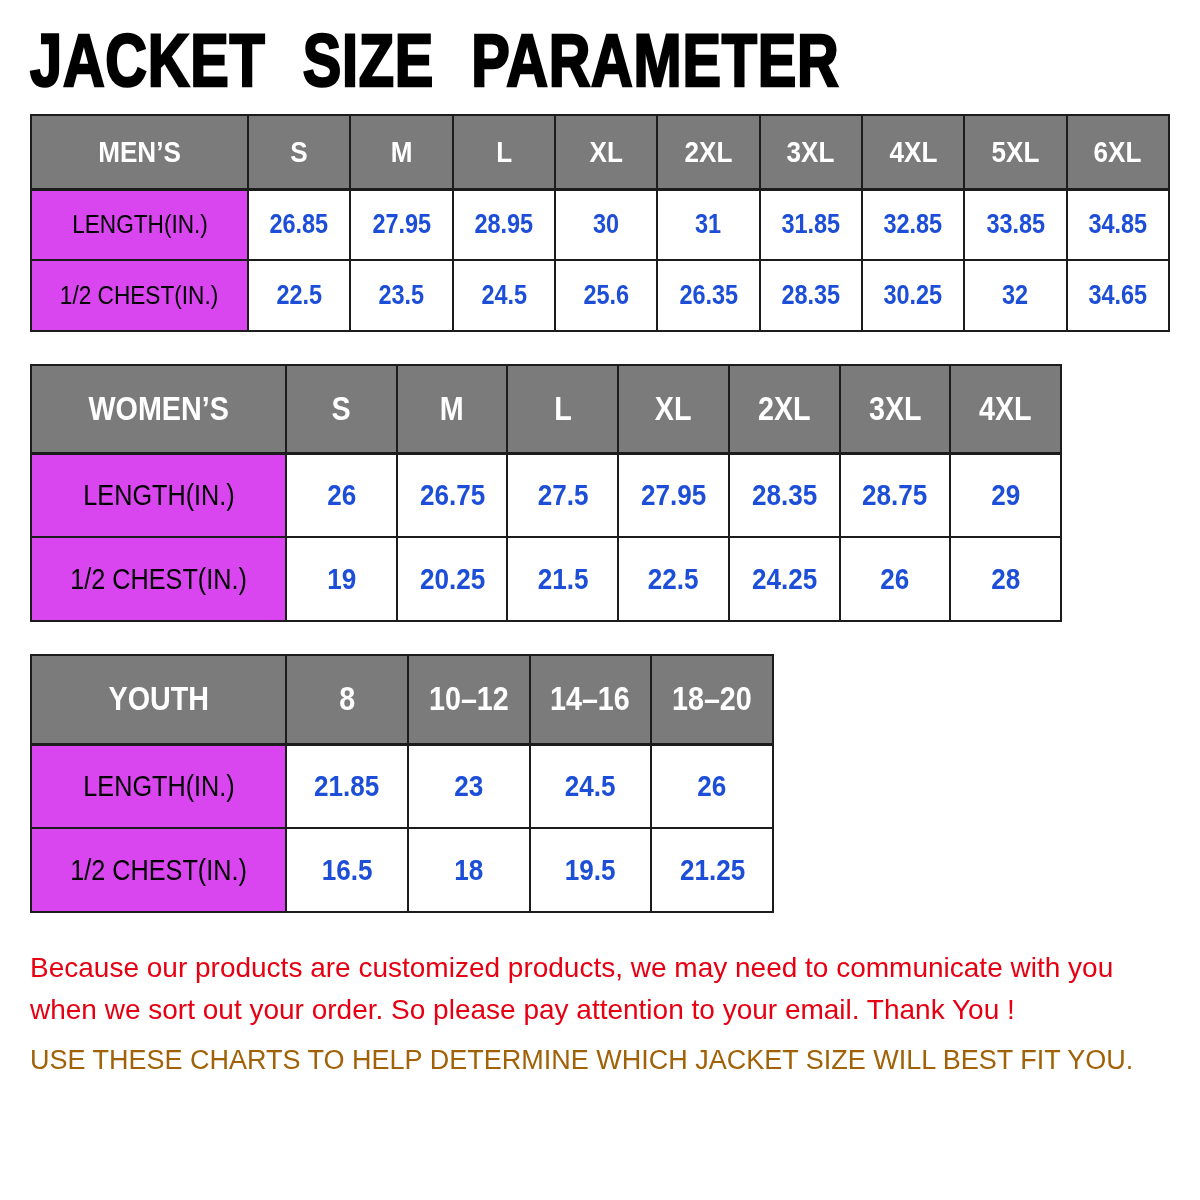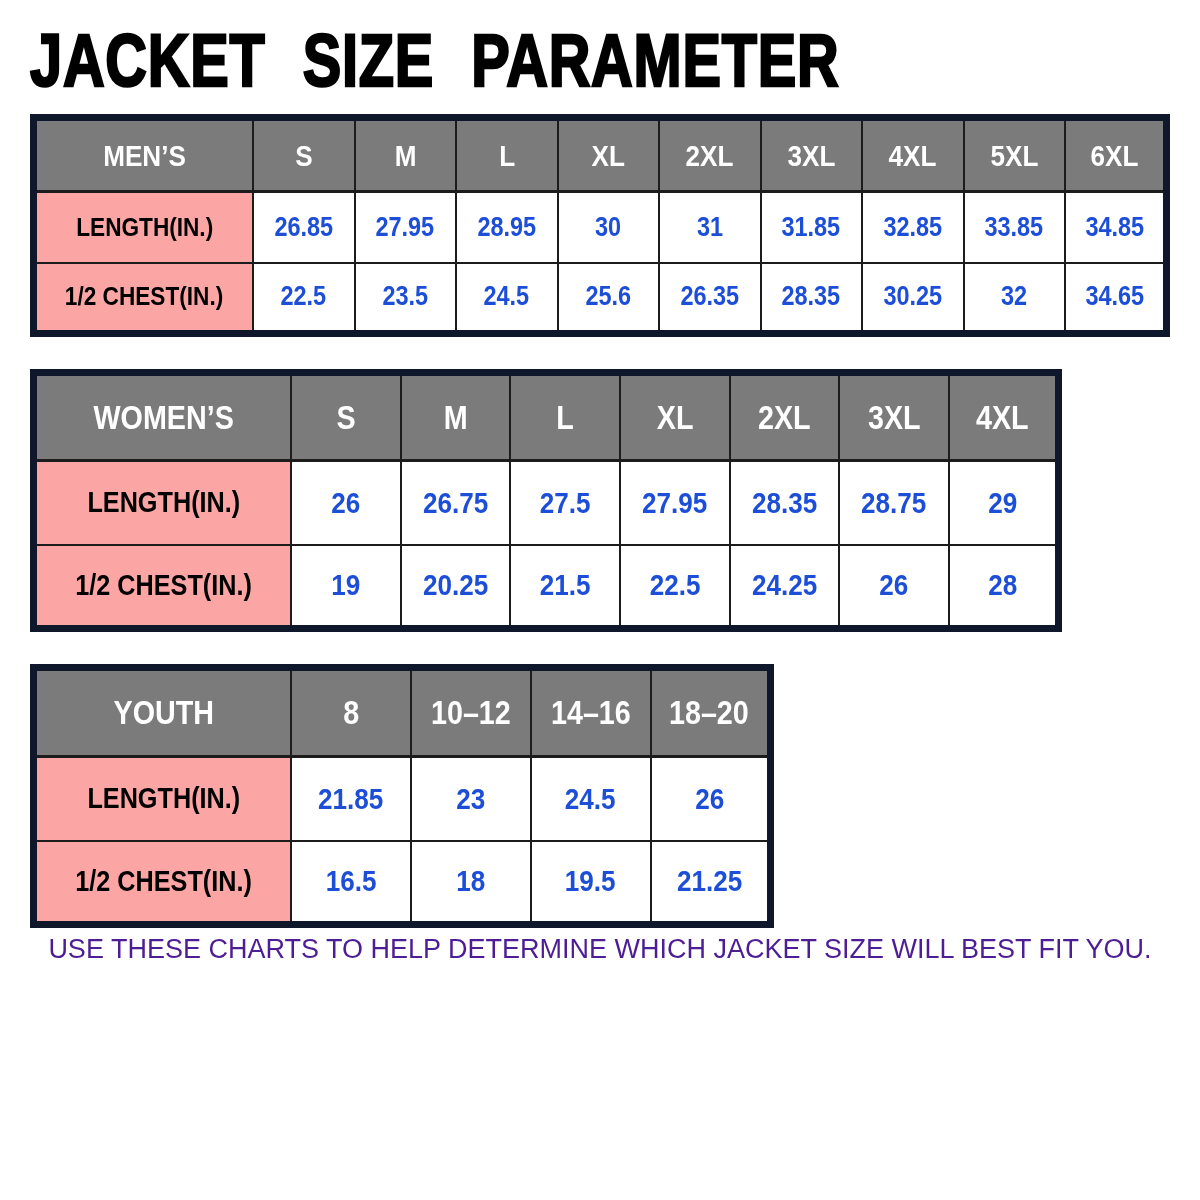--- a/index.html
+++ b/index.html
@@ -37,39 +37,39 @@
     max-width: 930px;
     font-size: 26px;
     line-height: 1.5;
     color: #e60012;
     letter-spacing: 0px;
   }
   
   table.size-table {
     border-collapse: collapse;
     table-layout: fixed;
-    border: 7px solid #0f172a;
+    border: 1px solid #0f172a;
   }
   table.size-table th, table.size-table td {
     border: 2px solid #1c1c1c;
     text-align: center;
     vertical-align: middle;
     padding: 0;
     overflow: hidden;
   }
   table.size-table thead th {
     background: #7b7b7b;
     color: #ffffff;
     font-weight: 700;
     border-bottom: 3px solid #1c1c1c;
   }
   table.size-table tbody th {
-    background: #fca5a5;
+    background: #d946ef;
     color: #000000;
-    font-weight: 700;
+    font-weight: 400;
   }
   table.size-table td {
     background: #ffffff;
     color: #1d4ed8;
     font-weight: 600;
   }
   .cnd {
     display: inline-block;
     transform: scaleX(0.87);
     transform-origin: center center;
@@ -101,26 +101,25 @@
   .t-youth td { font-size: 30px; }
   
   .footer-para {
     margin-top: 34px;
     max-width: 1160px;
     font-size: 28px;
     line-height: 1.5;
     color: #e60012;
   }
   .footer-caps {
-    margin-top: 4px;
+    margin-top: 12px;
     max-width: 1160px;
     font-size: 27px;
     line-height: 1.3;
-    color: #4c1d95;
-    text-align: center;
+    color: #a16207;
   }
 </style>
 </head>
 <body>
 
 <div class="page">
 
   <h1 class="title">JACKET SIZE PARAMETER</h1>
 
 
@@ -225,16 +224,17 @@
         <tr>
           <th><span class="cnd">1/2 CHEST(IN.)</span></th>
           <td><span class="cnd">16.5</span></td>
           <td><span class="cnd">18</span></td>
           <td><span class="cnd">19.5</span></td>
           <td><span class="cnd">21.25</span></td>
         </tr>
       </tbody>
     </table>
 
+  <div class="footer-para">Because our products are customized products, we may need to communicate with you when we sort out your order. So please pay attention to your email. Thank You !</div>
 
   <div class="footer-caps">USE THESE CHARTS TO HELP DETERMINE WHICH JACKET SIZE WILL BEST FIT YOU.</div>
 
 </div>
 
 </body></html>

